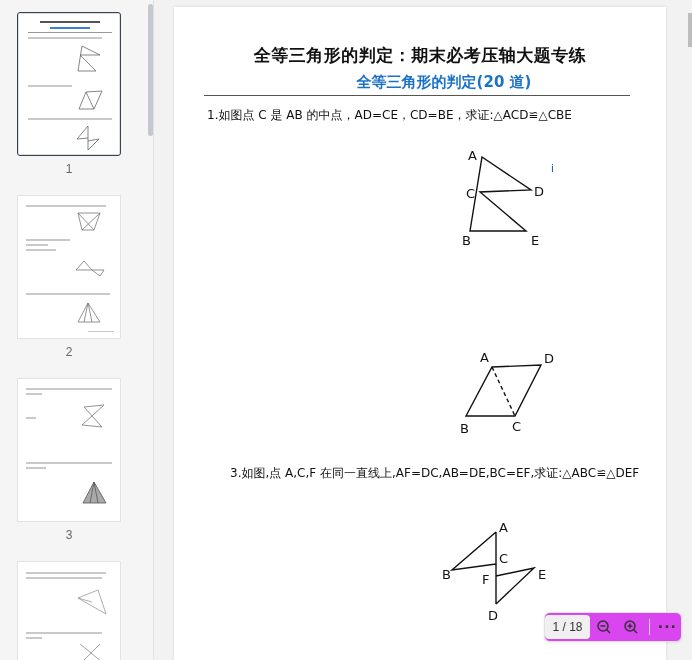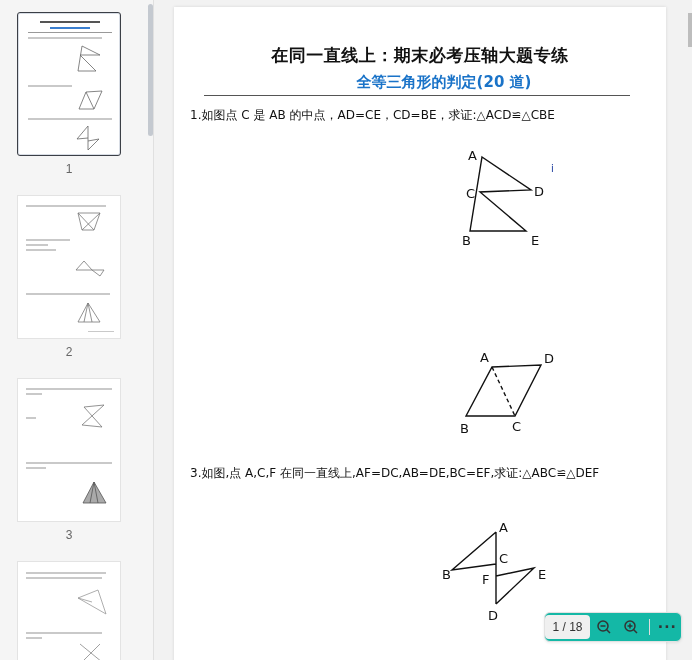--- a/index.html
+++ b/index.html
@@ -14,24 +14,24 @@
   .tline { position: absolute; height: 2px; background: #c9c9c9; }
   .tline.dark { background: #555; height: 2px; }
   .tline.blue { background: #3b7fd0; }
   .tfig { position: absolute; }
   .main { position: absolute; left: 155px; top: 0; width: 537px; height: 660px; background: #f2f2f2; }
   .page { position: absolute; left: 19px; top: 7px; width: 492px; height: 670px; background: #fff; box-shadow: 0 0 3px rgba(0,0,0,0.12); }
   .main-scroll { position: absolute; left: 688px; top: 13px; width: 4px; height: 34px; background: #bdbdbd; }
   .title { position: absolute; left: 0; top: 37px; width: 492px; text-align: center; font-size: 17px; font-weight: bold; color: #111; letter-spacing: 0.5px; }
   .subtitle { position: absolute; left: 0; top: 66px; width: 492px; text-align: center; font-size: 15px; font-weight: bold; color: #1a73c8; margin-left: 24px; }
   .rule { position: absolute; left: 30px; top: 88px; width: 426px; height: 1px; background: #555; }
-  .q { position: absolute; left: 16px; font-size: 12px; color: #111; font-family: "DejaVu Sans", sans-serif; white-space: nowrap; }
+  .q { position: absolute; left: 33px; font-size: 12px; color: #111; font-family: "DejaVu Sans", sans-serif; white-space: nowrap; }
   .fig { position: absolute; }
   .fig text { font-family: "DejaVu Sans", sans-serif; font-size: 13px; fill: #111; }
-  .toolbar { position: absolute; left: 544px; top: 612px; width: 138px; height: 30px; background: #14b8a6; border: 1px solid #e2e2e2; border-radius: 6px; box-shadow: 0 1px 3px rgba(0,0,0,0.08); display: flex; align-items: center; padding: 0 0; }
+  .toolbar { position: absolute; left: 544px; top: 612px; width: 138px; height: 30px; background: #d946ef; border: 1px solid #e2e2e2; border-radius: 6px; box-shadow: 0 1px 3px rgba(0,0,0,0.08); display: flex; align-items: center; padding: 0 0; }
   .pg-ind { width: 46px; height: 24px; background: #f0f0f0; border-radius: 4px; display: flex; align-items: center; justify-content: center; font-size: 12px; color: #333; font-family: "Liberation Sans", sans-serif; }
   .tb-btn { width: 28px; height: 24px; display: flex; align-items: center; justify-content: center; cursor: pointer; }
   .tb-sep { width: 1px; height: 16px; background: #ddd; margin: 0 4px; }
   .more { font-size: 14px; color: #333; letter-spacing: 1px; font-weight: bold; }
 </style>
 </head>
 <body>
 
 <div class="app">
 
@@ -108,21 +108,21 @@
         <div class="tline" style="left:8px;top:75px;width:16px;"></div>
         <svg class="tfig" style="left:58px;top:80px;" width="30" height="20">
           <path d="M4 2 L26 20 M24 2 L6 20" fill="none" stroke="#888" stroke-width="0.8"></path>
         </svg>
       </div>
     </div>
   </div>
 
   <div class="main">
     <div class="page">
-      <div class="title">在同一直线上：期末必考压轴大题专练</div>
+      <div class="title">全等三角形的判定：期末必考压轴大题专练</div>
       <div class="subtitle">全等三角形的判定(20 道)</div>
       <div class="rule"></div>
 
       <div class="q" style="top:100px;">1.如图点 C 是 AB 的中点，AD=CE，CD=BE，求证:△ACD≌△CBE</div>
       <svg class="fig" style="left:282px;top:138px;" width="110" height="100">
         <path d="M26 12 L75 45 L24 47 L70 86 L14 86 Z" fill="none" stroke="#111" stroke-width="1.4"></path>
         <text x="12" y="15">A</text>
         <text x="10" y="53">C</text>
         <text x="78" y="51">D</text>
         <text x="6" y="100">B</text>
@@ -132,21 +132,21 @@
 
       <svg class="fig" style="left:282px;top:332px;" width="110" height="100">
         <path d="M36 28 L85 26 L59 77 L10 77 Z" fill="none" stroke="#111" stroke-width="1.4"></path>
         <path d="M36 28 L59 77" fill="none" stroke="#111" stroke-width="1.4" stroke-dasharray="4,3"></path>
         <text x="24" y="23">A</text>
         <text x="88" y="24">D</text>
         <text x="4" y="94">B</text>
         <text x="56" y="92">C</text>
       </svg>
 
-      <div class="q" style="top:458px;">3.如图,点 A,C,F 在同一直线上,AF=DC,AB=DE,BC=EF,求证:△ABC≌△DEF</div>
+      <div class="q" style="top:458px;margin-left:23px;">3.如图,点 A,C,F 在同一直线上,AF=DC,AB=DE,BC=EF,求证:△ABC≌△DEF</div>
       <svg class="fig" style="left:260px;top:505px;" width="120" height="110">
         <path d="M62 20 L62 92 M62 20 L18 58 L62 52 M62 64 L100 56 L62 92" fill="none" stroke="#111" stroke-width="1.4"></path>
         <text x="65" y="20">A</text>
         <text x="65" y="51">C</text>
         <text x="8" y="67">B</text>
         <text x="48" y="72">F</text>
         <text x="104" y="67">E</text>
         <text x="54" y="108">D</text>
       </svg>
     </div>

